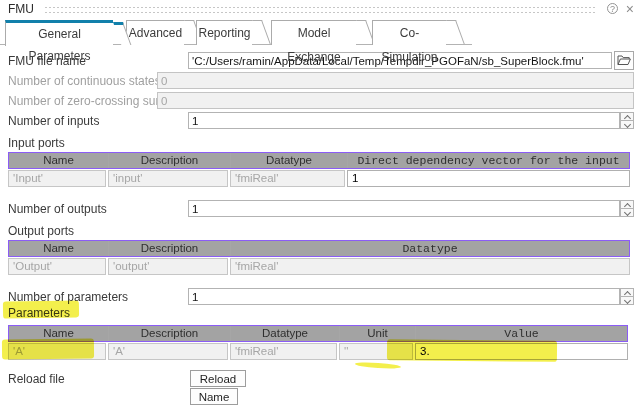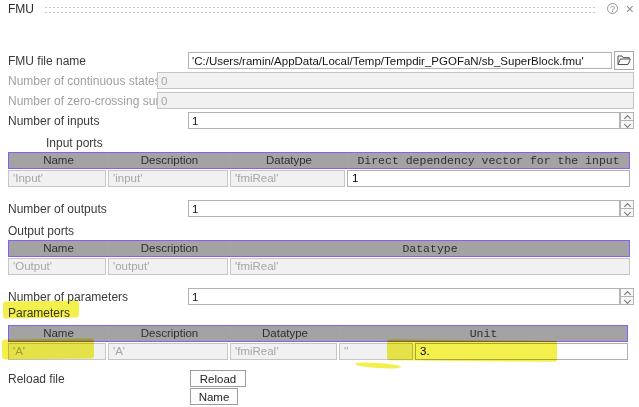--- a/index.html
+++ b/index.html
@@ -71,20 +71,27 @@
 
 <div class="app">
 
   <div class="titlebar">
     <span class="win-title">FMU</span>
     <div class="dots"></div>
     <span class="help-ic">?</span>
     <span class="close-ic">×</span>
   </div>
 
+  <div class="tabbar">
+    <div class="tab t1 active"><span>General Parameters</span></div>
+    <div class="tab t2"><span>Advanced</span></div>
+    <div class="tab t3"><span>Reporting</span></div>
+    <div class="tab t4"><span>Model Exchange</span></div>
+    <div class="tab t5"><span>Co-Simulation</span></div>
+  </div>
 
   <span class="lbl" style="top:54px;">FMU file name</span>
   <input class="fld" style="left: 188px; top: 52px; width: 424px;" value="'C:/Users/ramin/AppData/Local/Temp/Tempdir_PGOFaN/sb_SuperBlock.fmu'">
   <div class="folder-btn">
     <svg width="14" height="11" viewBox="0 0 14 11">
       <path d="M1 9.5 V1 h4 l1.2 1.6 h6 V4" fill="none" stroke="#555" stroke-width="1"></path>
       <path d="M1 9.5 L3.4 4 h10 L11 9.5 Z" fill="#fdfdfd" stroke="#555" stroke-width="1"></path>
     </svg>
   </div>
 
@@ -98,21 +105,21 @@
   <input class="fld" style="left: 188px; top: 112px; width: 432px;" value="1">
   <div class="spin" style="top:112px;">
     <div class="spin-btn">
         <span class="chev up"></span>
       </div>
     <div class="spin-btn">
         <span class="chev dn"></span>
       </div>
   </div>
 
-  <span class="lbl" style="top:136px;margin-left:38px;">Input ports</span>
+  <span class="lbl" style="top:136px;">Input ports</span>
   <div class="tbl" style="top:152px;width:622px;">
     <div class="thead">
       <div class="th" style="width:100px;">Name</div>
       <div class="th" style="width:122px;">Description</div>
       <div class="th" style="width:117px;">Datatype</div>
       <div class="th">Direct dependency vector for the input</div>
     </div>
     <div class="trow">
       <div class="td" style="width:98px;">'Input'</div>
       <div class="td" style="width:120px;">'input'</div>
@@ -157,20 +164,21 @@
       </div>
   </div>
 
   <span class="lbl" style="top:306px;">Parameters</span>
   <div class="tbl" style="top:325px;width:620px;">
     <div class="thead">
       <div class="th" style="width:100px;">Name</div>
       <div class="th" style="width:122px;">Description</div>
       <div class="th" style="width:109px;">Datatype</div>
       <div class="th" style="width:76px;">Unit</div>
+      <div class="th">Value</div>
     </div>
     <div class="trow">
       <div class="td" style="width:98px;">'A'</div>
       <div class="td" style="width:120px;">'A'</div>
       <div class="td" style="width:107px;">'fmiReal'</div>
       <div class="td" style="width:74px;">''</div>
       <div class="td edit last">3.</div>
     </div>
   </div>
 

